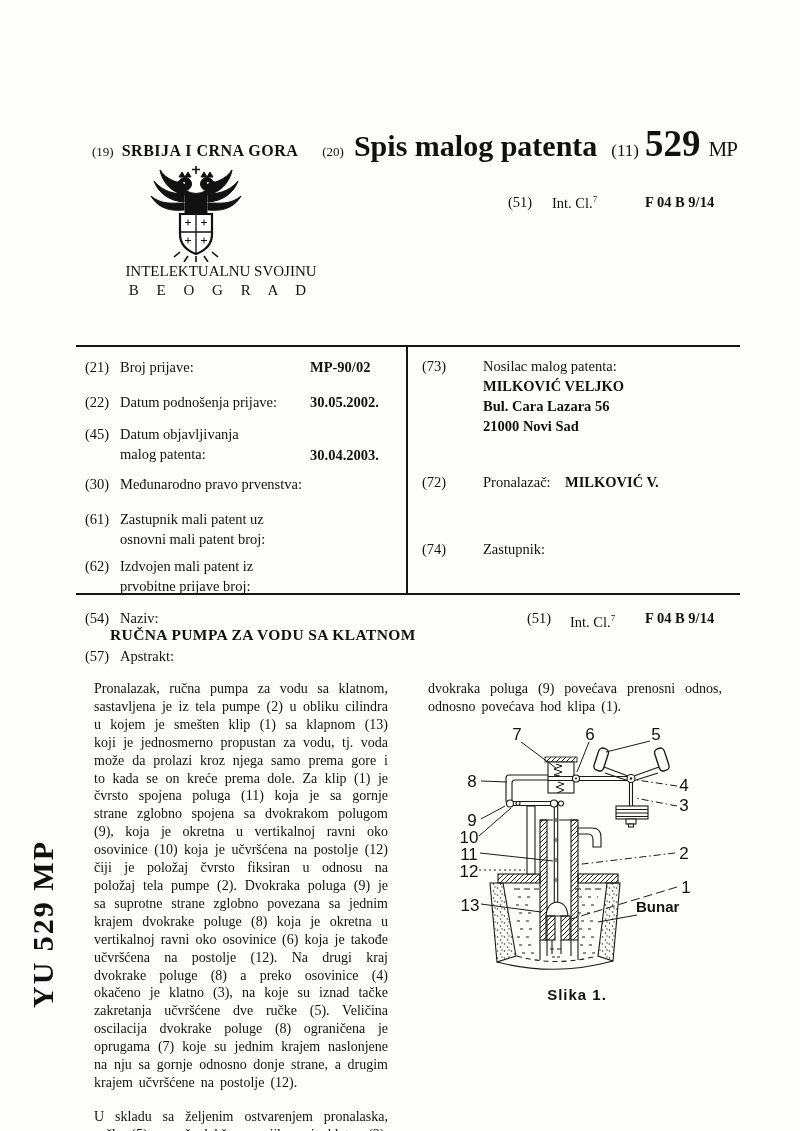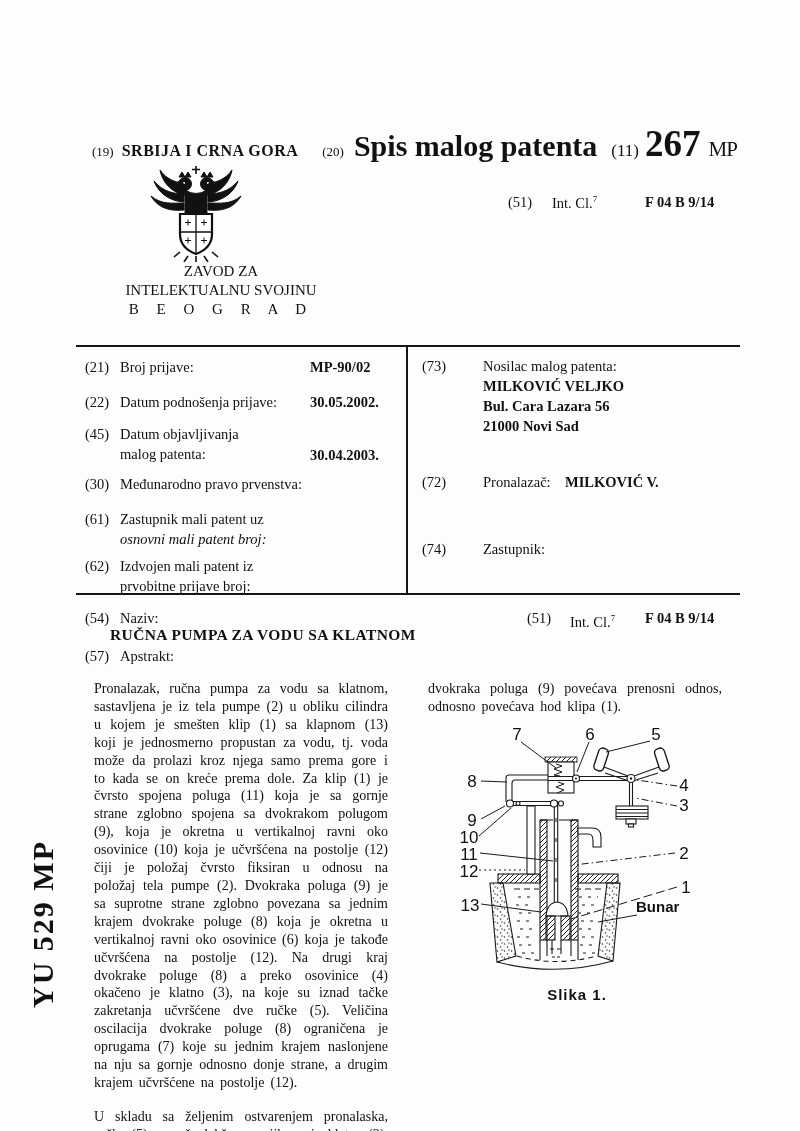--- a/index.html
+++ b/index.html
@@ -62,21 +62,21 @@
 <body>
 
 <div class="page">
 
   <div class="hdr">
     <span class="hcode">(19)</span>
     <span class="hcountry">SRBIJA I CRNA GORA</span>
     <span class="hcode2">(20)</span>
     <span class="hdoctype">Spis malog patenta</span>
     <span class="hcode3">(11)</span>
-    <span class="hnum">267</span>
+    <span class="hnum">529</span>
     <span class="hnumsuf">MP</span>
   </div>
 
   <svg class="abs" style="left:150px;top:164px;" width="92" height="98" viewBox="0 0 92 98">
     <g stroke="#111" fill="#111">
       <path d="M46,2 v8 M42,5.5 h8" fill="none" stroke-width="1.6"></path>
       <path d="M29,13 l3,-5 3,5 z M35,13 l3,-5 3,5 z" stroke-width="1"></path>
       <path d="M51,13 l3,-5 3,5 z M57,13 l3,-5 3,5 z" stroke-width="1"></path>
       <circle cx="35" cy="20" r="6.5"></circle>
       <circle cx="57" cy="20" r="6.5"></circle>
@@ -94,21 +94,20 @@
         <path d="M34,46 C16,48 6,41 1,32 C11,41 24,39 34,39 Z"></path>
       </g>
       <path d="M30,88 l-6,5 M62,88 l6,5 M38,92 l-4,6 M46,92 v6 M54,92 l4,6" fill="none" stroke-width="1.6"></path>
       <path d="M30,50 H62 V70 Q62,84 46,90 Q30,84 30,70 Z" fill="#fff" stroke-width="2.2"></path>
       <path d="M46,50 V89 M30,68 H62" fill="none" stroke-width="1.3"></path>
       <path d="M38,55.5 v6 M35,58.5 h6 M54,55.5 v6 M51,58.5 h6 M38,73.5 v6 M35,76.5 h6 M54,73.5 v6 M51,76.5 h6" fill="none" stroke-width="1"></path>
     </g>
   </svg>
 
   <div class="office">
-    <div class="l1">ZAVOD ZA</div>
     <div class="l2">INTELEKTUALNU SVOJINU</div>
     <div class="l3">B E O G R A D</div>
   </div>
 
   <div class="intcl" style="left:508px;top:194px;width:260px;height:20px;">
     <span class="c">(51)</span>
     <span class="l"><span>Int. Cl.</span><sup>7</sup></span>
     <span class="v">F 04 B 9/14</span>
   </div>
 
@@ -135,21 +134,21 @@
     <span class="bval" style="top:21px;">30.04.2003.</span>
   </div>
   <div class="brow" style="top:474px;">
     <span class="bcode">(30)</span>
     <span class="blbl">Međunarodno pravo prvenstva:</span>
   </div>
   <div class="brow" style="top:509px;">
     <span class="bcode">(61)</span>
     <span class="blbl">
       <span style="display:block;">Zastupnik mali patent uz</span>
-      <span style="display:block;font-style:italic;">osnovni mali patent broj:</span>
+      <span style="display:block;">osnovni mali patent broj:</span>
     </span>
   </div>
   <div class="brow" style="top:556px;">
     <span class="bcode">(62)</span>
     <span class="blbl">
       <span style="display:block;">Izdvojen mali patent iz</span>
       <span style="display:block;">prvobitne prijave broj:</span>
     </span>
   </div>
 

